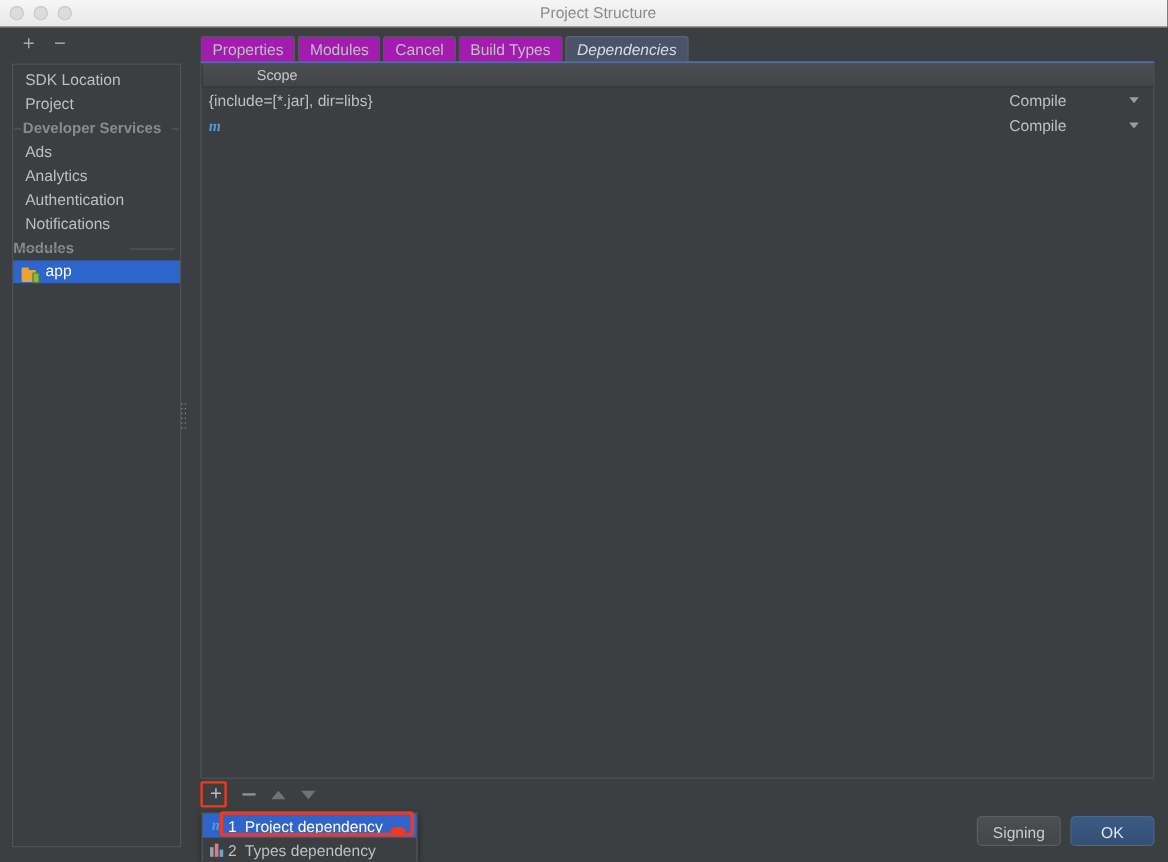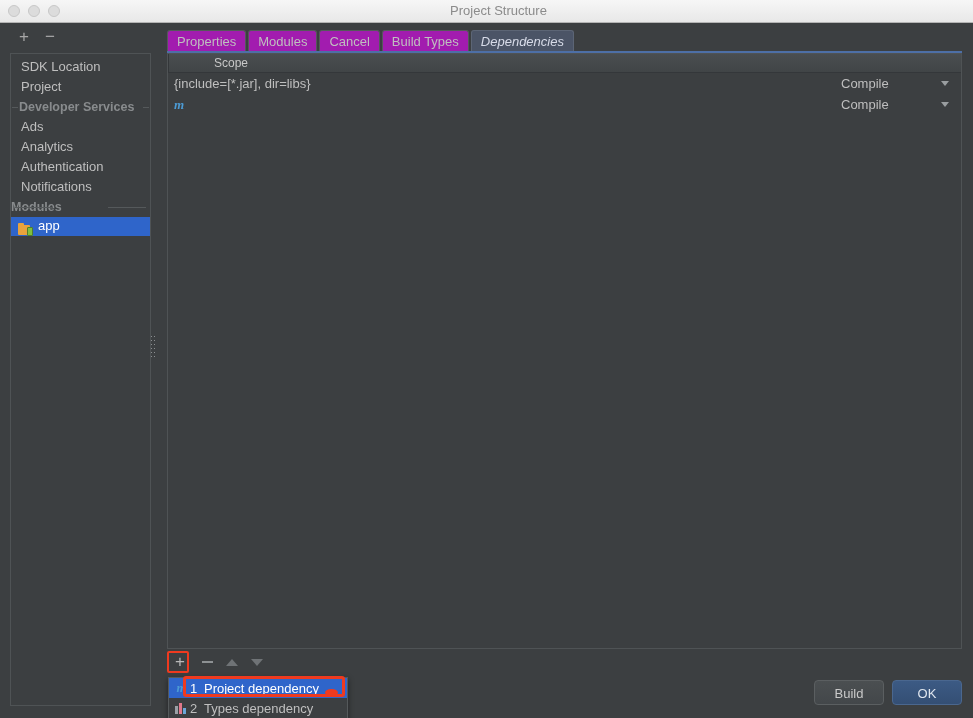--- a/index.html
+++ b/index.html
@@ -557,17 +557,17 @@
       </span>
       <span class="menu-num">2</span>
       <span>Types dependency</span>
     </div>
 
   </div>
   <div class="red-box-menu"></div>
   <div class="red-cursor"></div>
 
   <div class="dlg-buttons">
-    <div class="btn">Build</div>
+    <div class="btn">Signing</div>
     <div class="btn primary">OK</div>
   </div>
 
 </div>
 
 </body></html>

